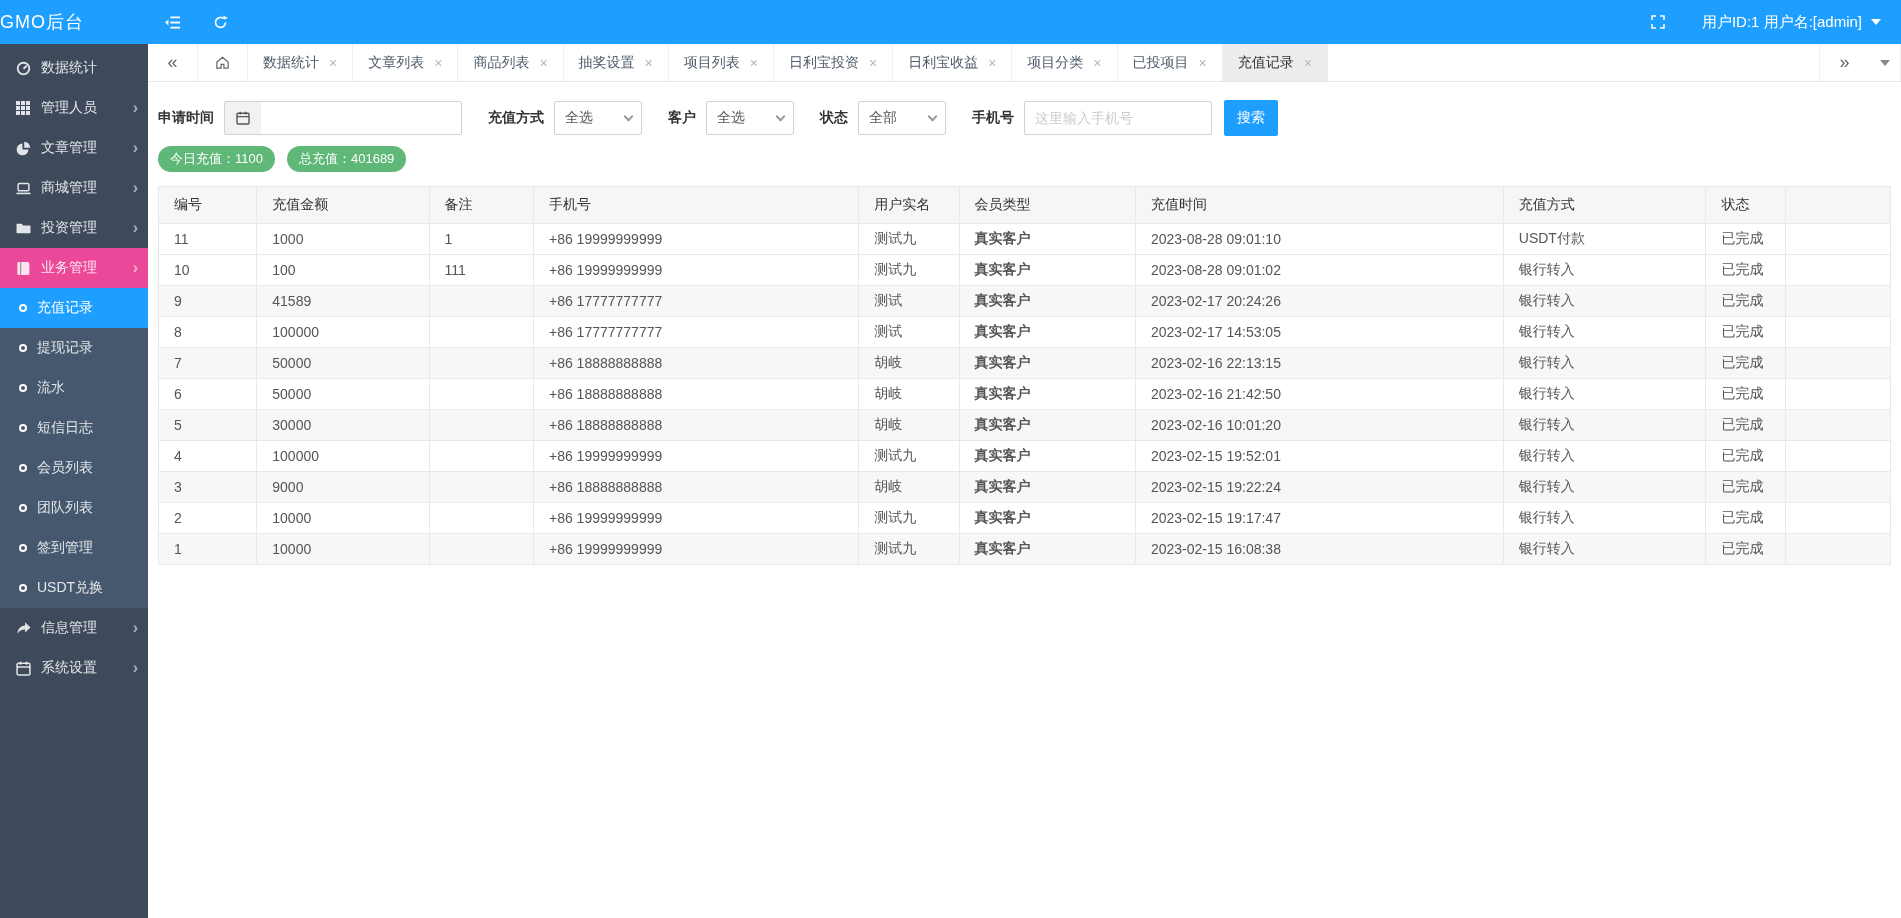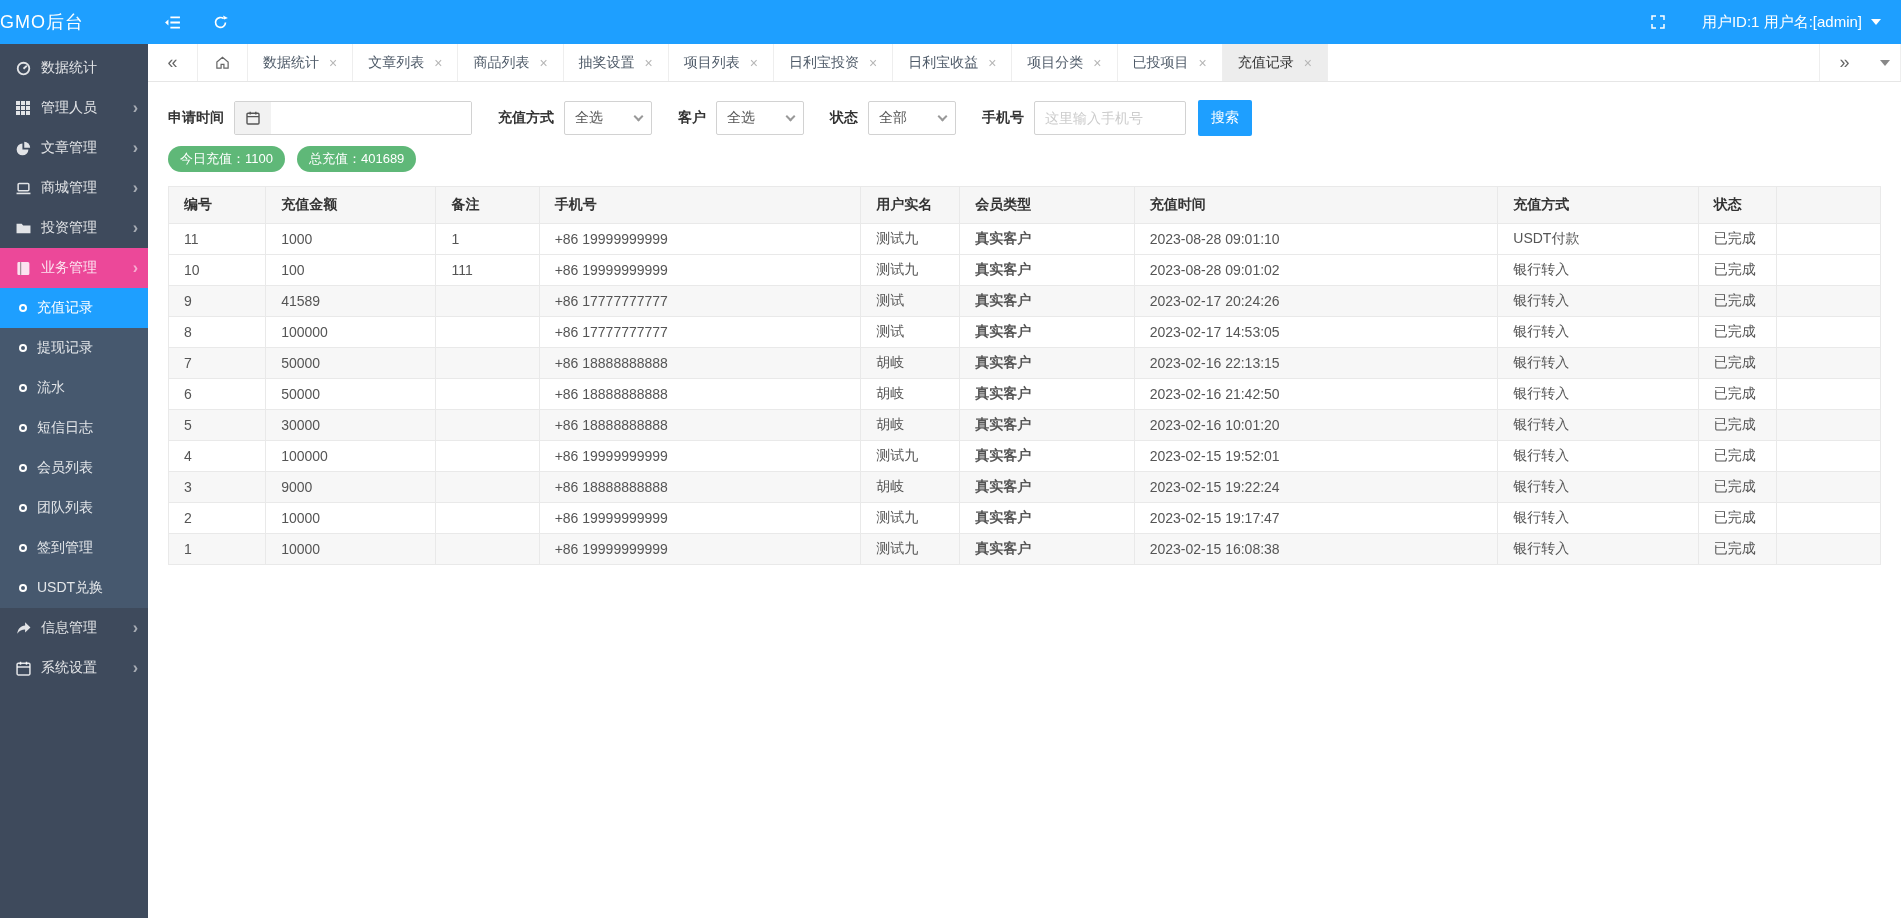--- a/index.html
+++ b/index.html
@@ -36,48 +36,48 @@
   .tabs{display:flex}
   .tab{display:flex;align-items:center;padding:0 15px;border-right:1px solid #eee;font-size:14px;
        color:#4e5a68;cursor:pointer;gap:10px;white-space:nowrap}
   .tab.active{background:#ededed;color:#333}
   .tclose{color:#b6b6b6;font-size:14px}
   .tab-right{margin-left:auto;display:flex}
   .tbtn.bleft{border-left:1px solid #eee;border-right:none}
   .tbtn.narrow{width:32px}
   .caret-sm{width:0;height:0;border-left:5px solid transparent;border-right:5px solid transparent;border-top:6px solid #888}
 
-  .content{padding:18px 20px}
+  .content{padding:18px 10px}
 
   
   .filter-row{display:flex;align-items:center;margin-bottom:6px}
   .flabel{font-weight:bold;color:#333;font-size:14px;margin-right:10px;white-space:nowrap}
   .gap{margin-right:26px}
   .date-group{display:flex;width:238px;height:34px;border:1px solid #d2d2d2;border-radius:2px;overflow:hidden;background:#fff}
   .date-icon{width:36px;background:#f2f2f2;display:flex;align-items:center;justify-content:center;color:#555}
   .date-input{flex:1;border:none;outline:none;padding:0 8px;font-size:14px;min-width:0}
   .fselect{width:88px;height:34px;border:1px solid #d2d2d2;border-radius:2px;display:flex;align-items:center;
            padding:0 10px;font-size:14px;color:#555;position:relative;cursor:pointer;background:#fff}
   .chev{position:absolute;right:9px;top:11px;width:7px;height:7px;border-right:2px solid #999;
         border-bottom:2px solid #999;transform:rotate(45deg)}
-  .text-input{width:152px;height:34px;border:1px solid #d2d2d2;border-radius:2px;padding:0 10px;
+  .text-input{width:188px;height:34px;border:1px solid #d2d2d2;border-radius:2px;padding:0 10px;
               font-size:14px;color:#333;outline:none}
   .text-input::placeholder{color:#ccc}
   .search-btn{height:36px;padding:0 13px;background:#1E9FFF;color:#fff;border:none;border-radius:2px;
               font-size:14px;margin-left:12px;cursor:pointer}
 
   
   .badge-row{display:flex;gap:12px;margin:10px 0 14px}
   .badge{background:#5FB878;color:#fff;font-size:13px;height:26px;line-height:26px;padding:0 12px;border-radius:13px}
 
   
   .data-table{width:100%;border-collapse:collapse;table-layout:fixed}
   .data-table th,.data-table td{border:1px solid #e9e9e9;padding:0 15px;font-size:14px;text-align:left;
                                 white-space:nowrap;overflow:hidden}
-  .data-table th{height:37px;background:#f6f6f6;color:#333;font-weight:bold}
+  .data-table th{height:37px;background:#f6f6f6;color:#333;font-weight:normal}
   .data-table td{height:31px;color:#555}
   .data-table tbody tr:nth-child(2n+3){background:#f7f7f7}
   .red{color:#ff0000;font-weight:bold}
 
   
   .pager{margin-top:26px}
   .per-page{width:152px;height:38px;border:1px solid #d2d2d2;border-radius:2px;display:flex;align-items:center;
             padding:0 12px;font-size:14px;color:#555;position:relative;cursor:pointer;background:#fff}
   .per-page .chev{top:14px;right:12px}
 </style>

